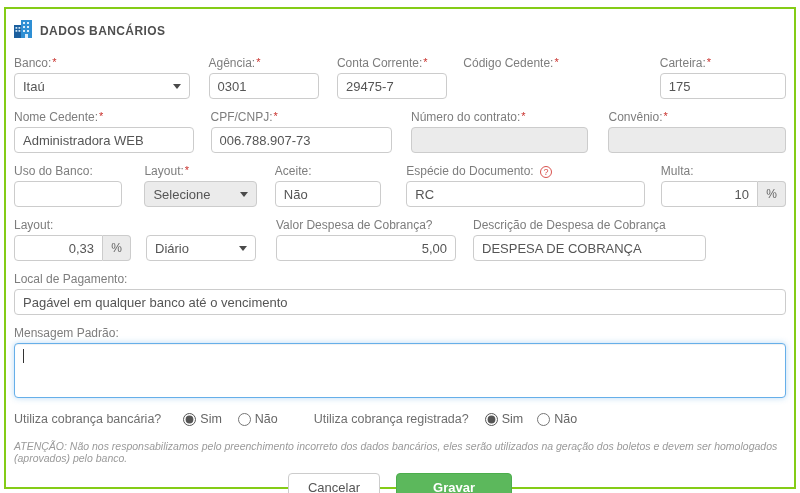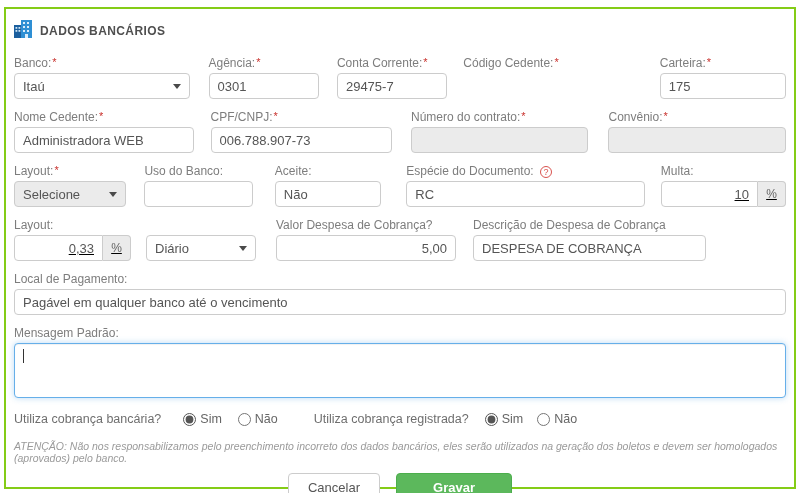--- a/index.html
+++ b/index.html
@@ -26,21 +26,21 @@
 
   
   .select { display:flex; align-items:center; justify-content:space-between;
             cursor:pointer; }
   .select.gray { background:#ebebeb; }
   .caret { width:0; height:0; border-left:4px solid transparent;
            border-right:4px solid transparent; border-top:5px solid #4a4a4a;
            margin-left:6px; flex:0 0 auto; }
 
   
-  .group { display:flex;text-decoration:underline; }
+  .group { display:flex; }
   .group .ctl { border-top-right-radius:0; border-bottom-right-radius:0; }
   .addon { flex:0 0 28px; height:26px; border:1px solid #ccc; border-left:none;
            border-radius:0 4px 4px 0; background:#ebebeb; color:#666;
            font-size:12px; display:flex; align-items:center; justify-content:center; }
 
   
   .ta { width:100%; height:55px; border:1px solid #66afe9; border-radius:4px;
         box-shadow:inset 0 1px 1px rgba(0,0,0,.06), 0 0 6px rgba(102,175,233,.45);
         padding:5px 8px; font-size:13px; color:#555; background:#fff; }
   .cursor { display:inline-block; width:1px; height:14px; background:#333;
@@ -130,31 +130,31 @@
       <span class="lbl"><span>Número do contrato:</span><span class="req">*</span></span>
       <input class="ctl dis" disabled="" value="" style="">
     </div>
     <div class="field" style="width:180px;">
       <span class="lbl"><span>Convênio:</span><span class="req">*</span></span>
       <input class="ctl dis" disabled="" value="" style="">
     </div>
   </div>
 
   <div class="row">
+    <div class="field" style="width:110px; margin-right:22px;">
+      <span class="lbl">Uso do Banco:</span>
+      <input class="ctl" value="" style="">
+    </div>
     <div class="field" style="width:114px; margin-right:18px;">
       <span class="lbl"><span>Layout:</span><span class="req">*</span></span>
       <div class="ctl select gray">
         <span>Selecione</span>
         <span class="caret"></span>
       </div>
     </div>
-    <div class="field" style="width:110px; margin-right:22px;">
-      <span class="lbl">Uso do Banco:</span>
-      <input class="ctl" value="" style="">
-    </div>
     <div class="field" style="width:108px; margin-right:25px;">
       <span class="lbl">Aceite:</span>
       <input class="ctl" value="Não" style="">
     </div>
     <div class="field" style="width:242px; margin-right:16px;">
       <span class="lbl"><span>Espécie do Documento:</span>
         <span style="display:inline-flex;align-items:center;justify-content:center;width:12px;height:12px;border:1px solid #d9534f;border-radius:50%;color:#d9534f;font-size:9px;margin-left:3px;cursor:pointer;">?</span>
       </span>
       <input class="ctl" value="RC" style="">
     </div>

